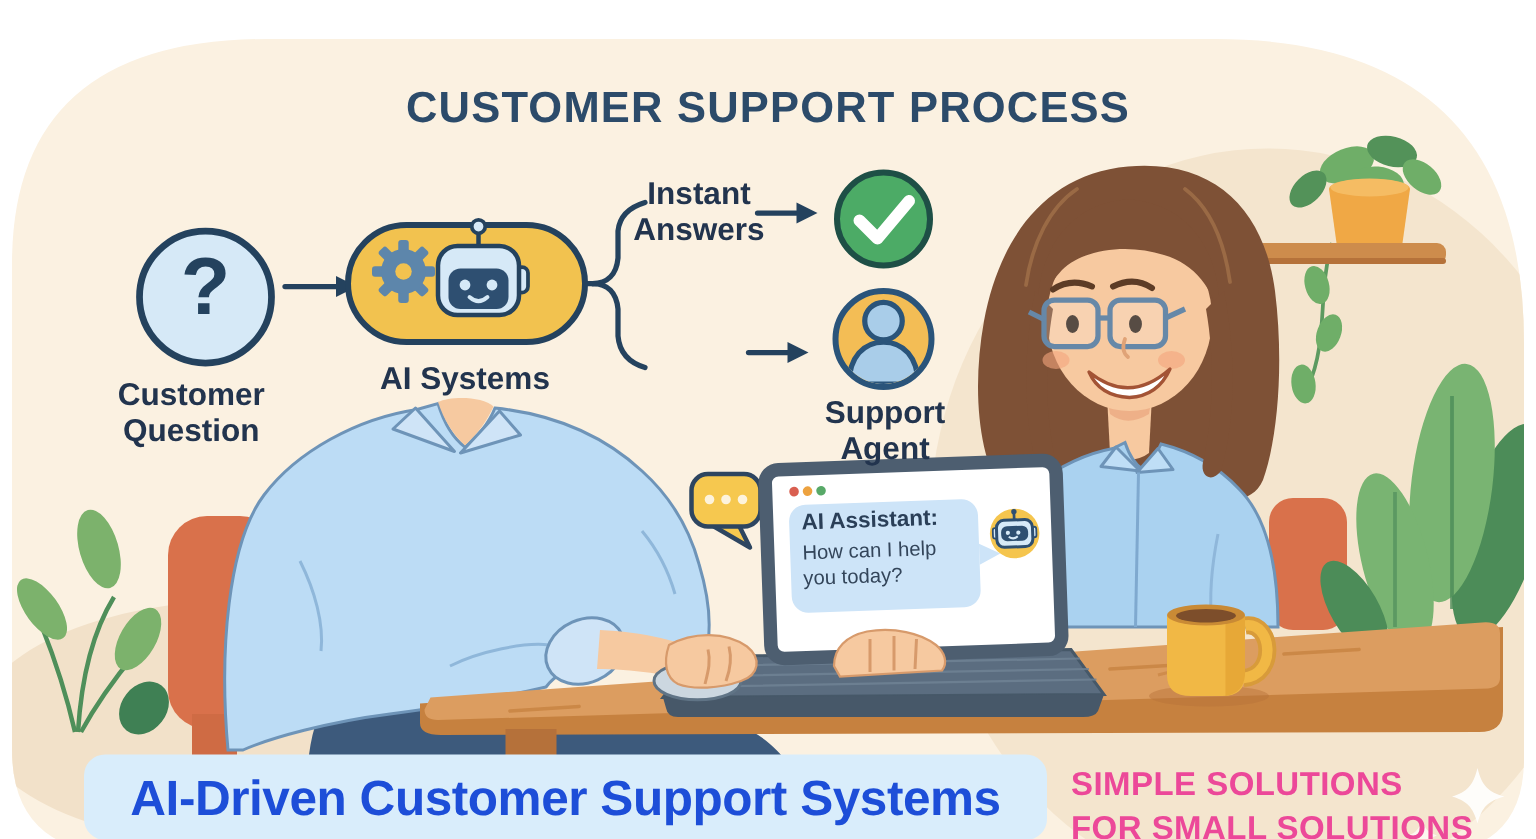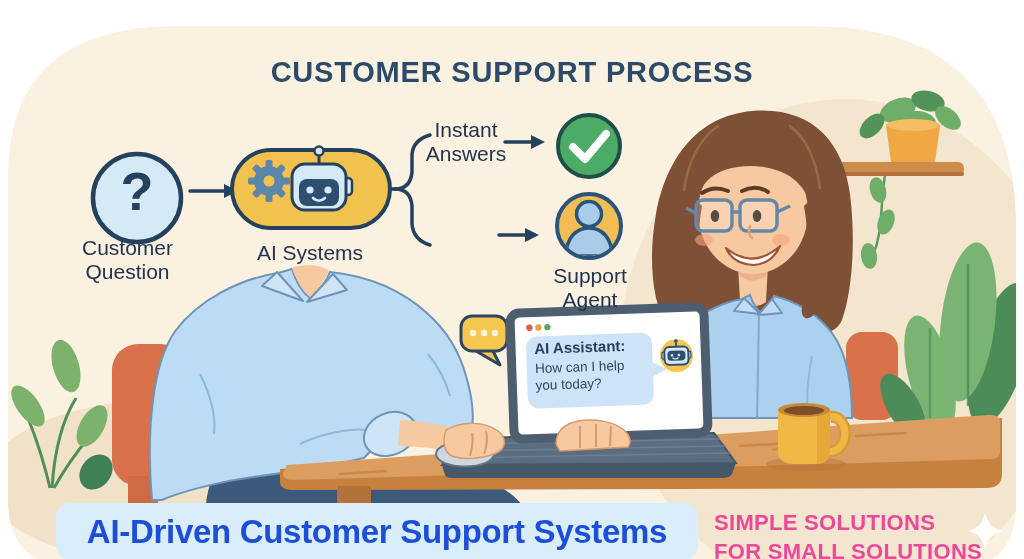--- a/index.html
+++ b/index.html
@@ -2,23 +2,23 @@
 <html><head>
 <meta charset="utf-8">
 <style>
   html,body{margin:0;padding:0;background:#ffffff;}
   .stage{position:relative;width:1024px;height:559px;background:#ffffff;overflow:hidden;
          font-family:"Liberation Sans",sans-serif;margin-top:14px;}
   .stage svg.art{position:absolute;left:0;top:0;}
   .abs{position:absolute;}
   .title{left:0;right:0;top:42px;text-align:center;font-size:29px;font-weight:800;
          color:#2c4b6a;letter-spacing:.8px;}
-  .flow-label{font-weight:400;color:#22344e;text-align:center;line-height:1.14;font-size:21px;}
+  .flow-label{font-weight:700;color:#22344e;text-align:center;line-height:1.14;font-size:21px;}
   .q-glyph{left:109px;top:150px;width:56px;text-align:center;font-size:54px;font-weight:800;color:#24425e;line-height:1;}
-  .lbl-cq{left:50px;top:222px;width:155px;}
+  .lbl-cq{left:50px;top:238px;width:155px;}
   .lbl-bot{left:238px;top:227px;width:144px;}
   .lbl-ia{left:408px;top:104px;width:116px;}
   .lbl-ci{left:404px;top:203px;width:118px;}
   .lbl-sa{left:534px;top:250px;width:112px;}
   .chat-text{left:534px;top:326px;width:114px;transform:rotate(-2deg);transform-origin:0 0;}
   .chat-sender{font-size:15px;font-weight:700;color:#2a3f58;line-height:1.15;}
   .chat-msg{font-size:13.5px;font-weight:400;color:#33455a;line-height:1.25;margin-top:4px;}
   .banner{left:56px;top:489px;width:642px;height:57px;background:#d9edfb;border-radius:14px;
           display:flex;align-items:center;justify-content:center;}
   .banner-text{font-size:33px;font-weight:800;color:#1d4ed8;letter-spacing:-0.3px;white-space:nowrap;}

